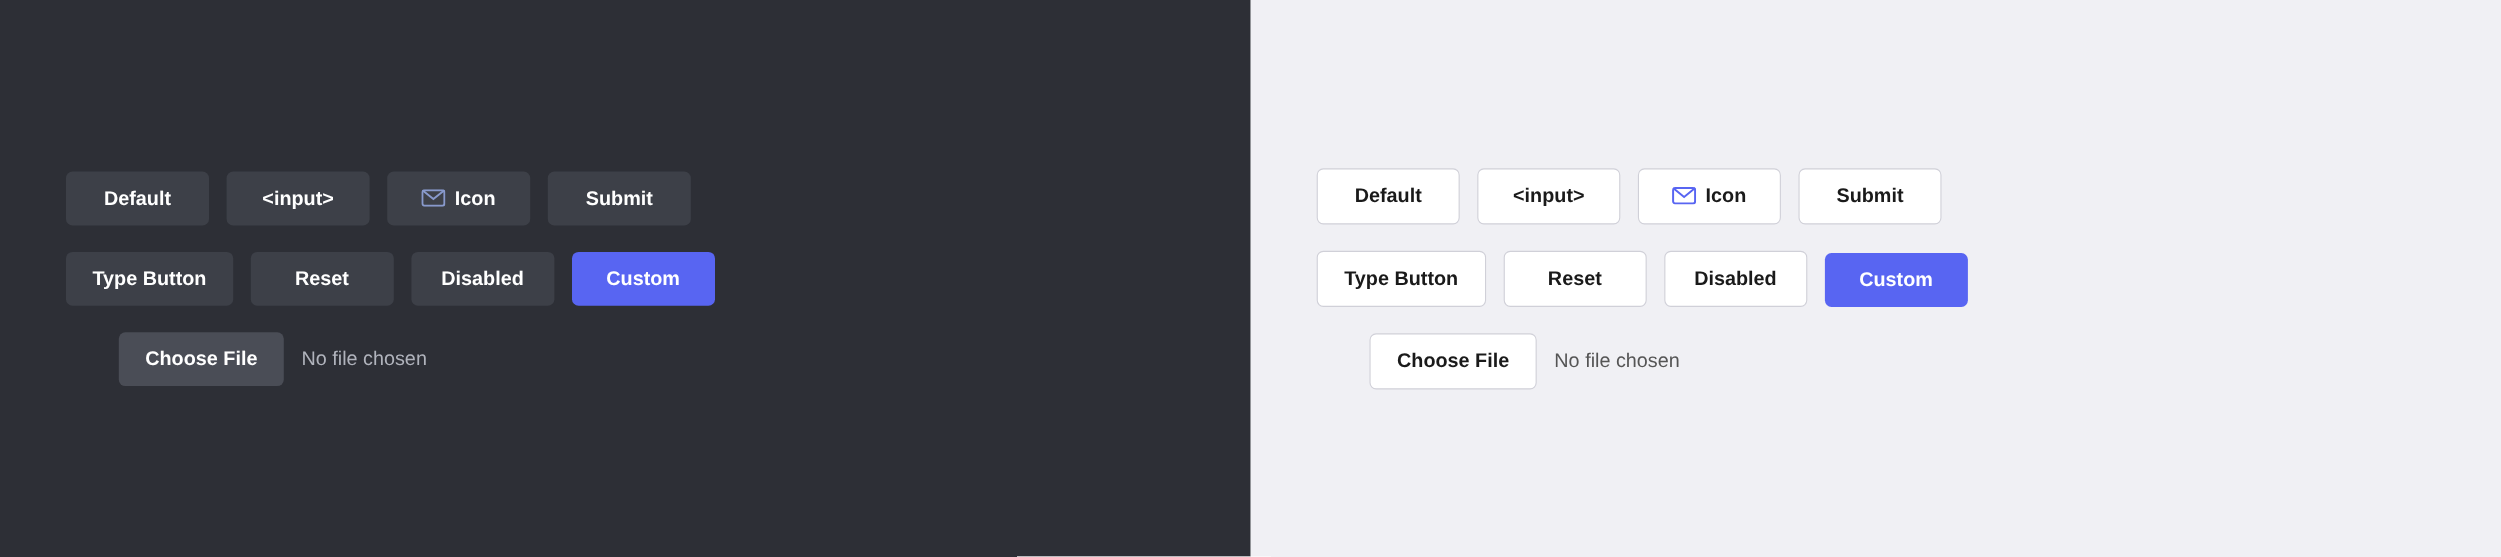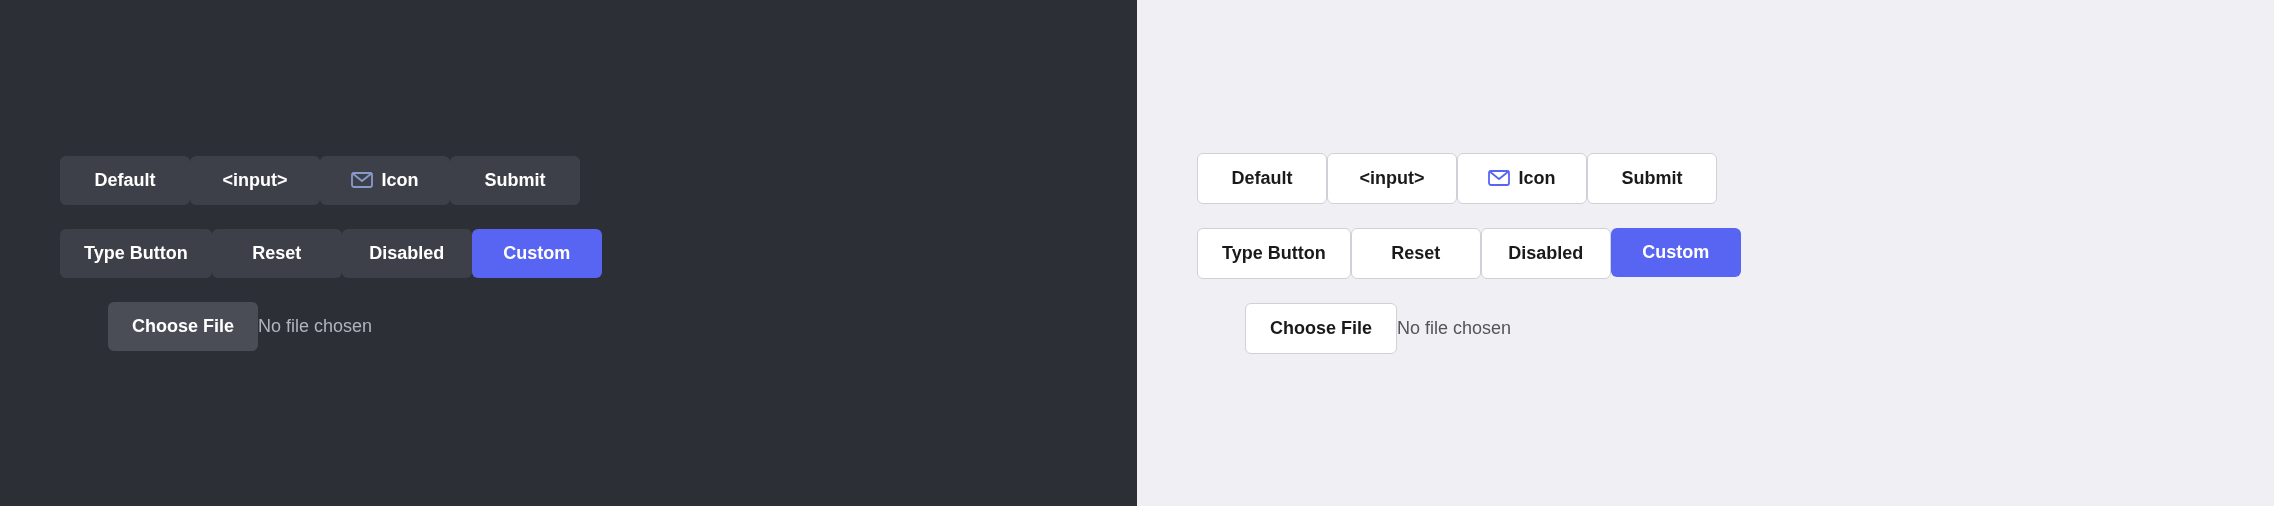--- a/index.html
+++ b/index.html
@@ -31,21 +31,22 @@
       background-color: #2d2f36;
     }
 
     .panel-light {
       background-color: #f0f0f4;
     }
 
     .button-row {
       display: flex;
       flex-direction: row;
-      align-items: flex-start;
+      gap: 16px;
+      align-items: flex-end;
     }
 
     
     .btn-dark {
       background-color: #3d4048;
       color: #ffffff;
       border: none;
       border-radius: 6px;
       padding: 14px 24px;
       font-size: 18px;
@@ -100,21 +101,21 @@
       min-width: 130px;
       justify-content: center;
       display: flex;
       align-items: center;
     }
 
     
     .file-row {
       display: flex;
       align-items: center;
-      gap: 0;
+      gap: 16px;
       padding-left: 48px;
     }
 
     .file-label-dark {
       background-color: #4a4d56;
       color: #ffffff;
       border: none;
       border-radius: 6px;
       padding: 14px 24px;
       font-size: 18px;

